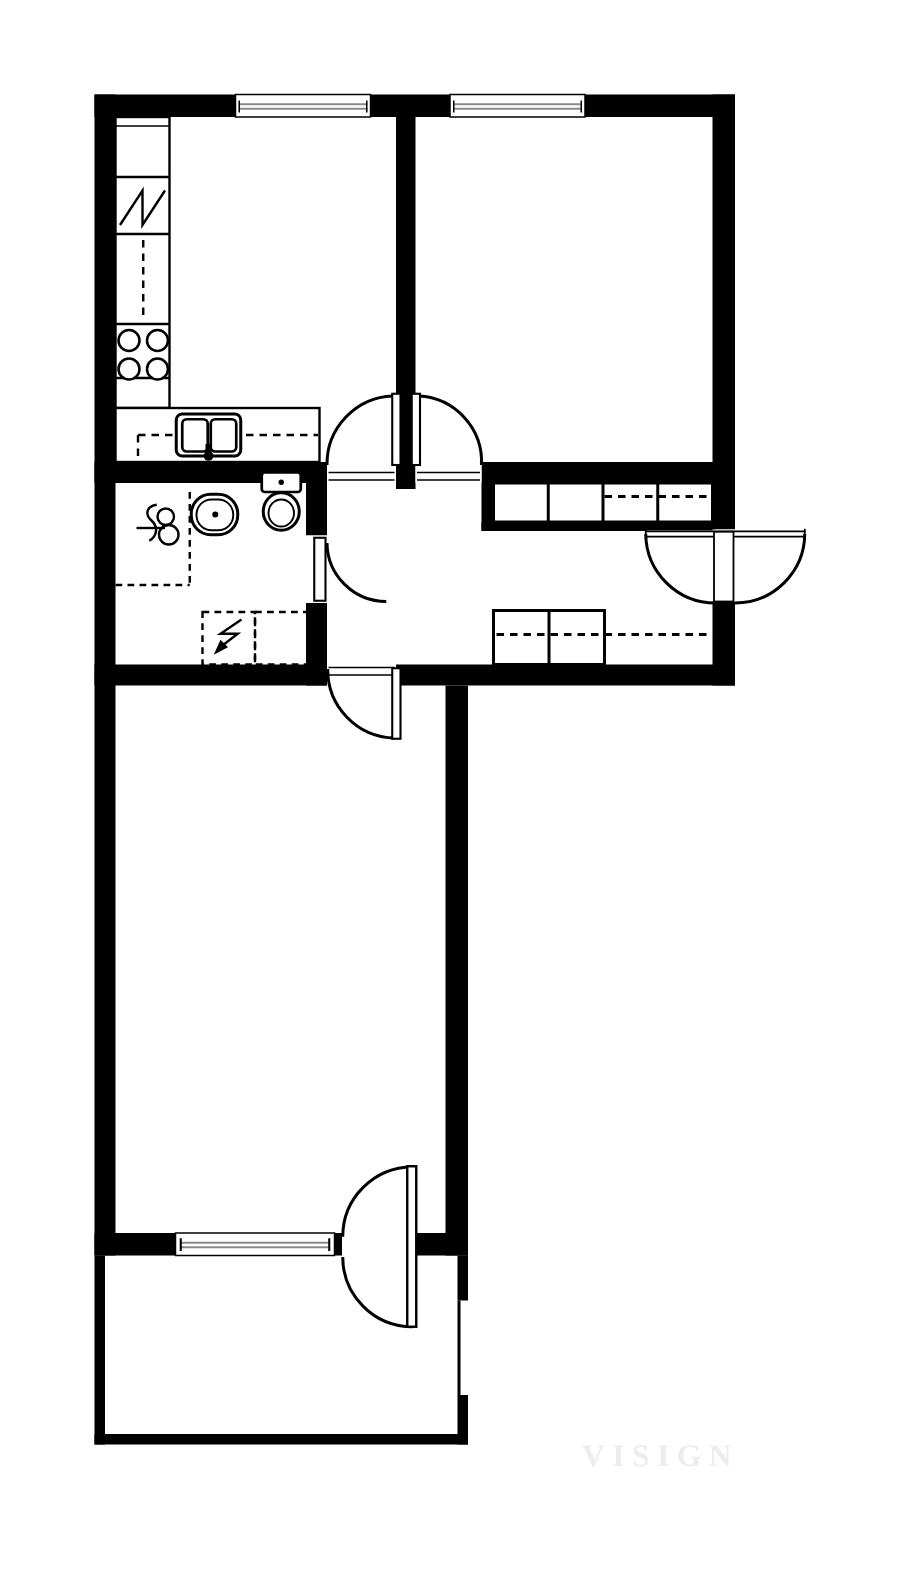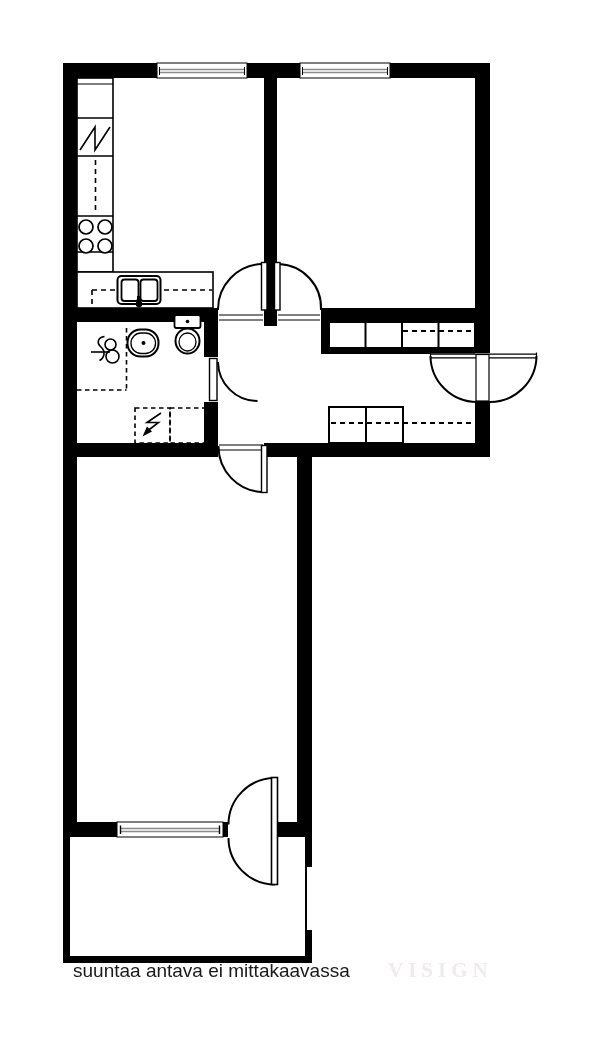--- a/index.html
+++ b/index.html
@@ -220,16 +220,15 @@
       <rect x="170" y="408" width="37" height="35"></rect>
     </g>
     <g>
       <polyline points="161,413 147,422.5 158.5,422.5 145.5,432.5" fill="none" stroke-width="1.6"></polyline>
       <polygon points="142.5,436.5 152,431.5 147,426.5" fill="#000000" stroke="none"></polygon>
     </g>
   </g>
 
 </svg>
 
-<div class="caption">suuntaa antava ei mittakaavassa</div>
 <div class="watermark">VISIGN</div>
 
 </div>
 
 </body></html>

